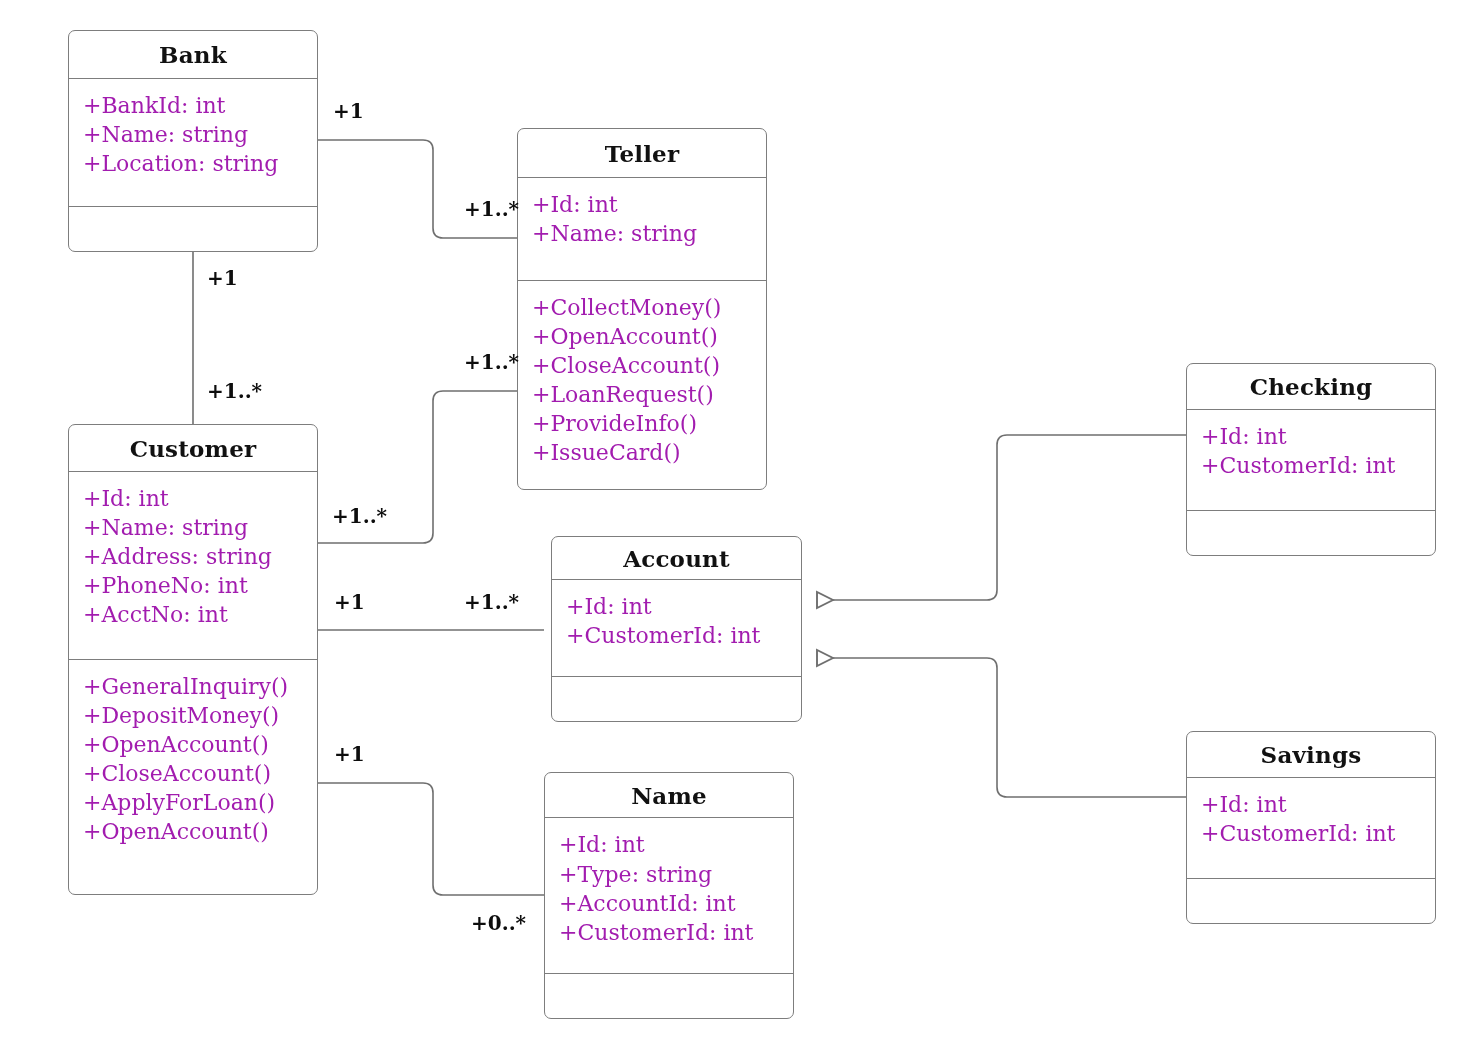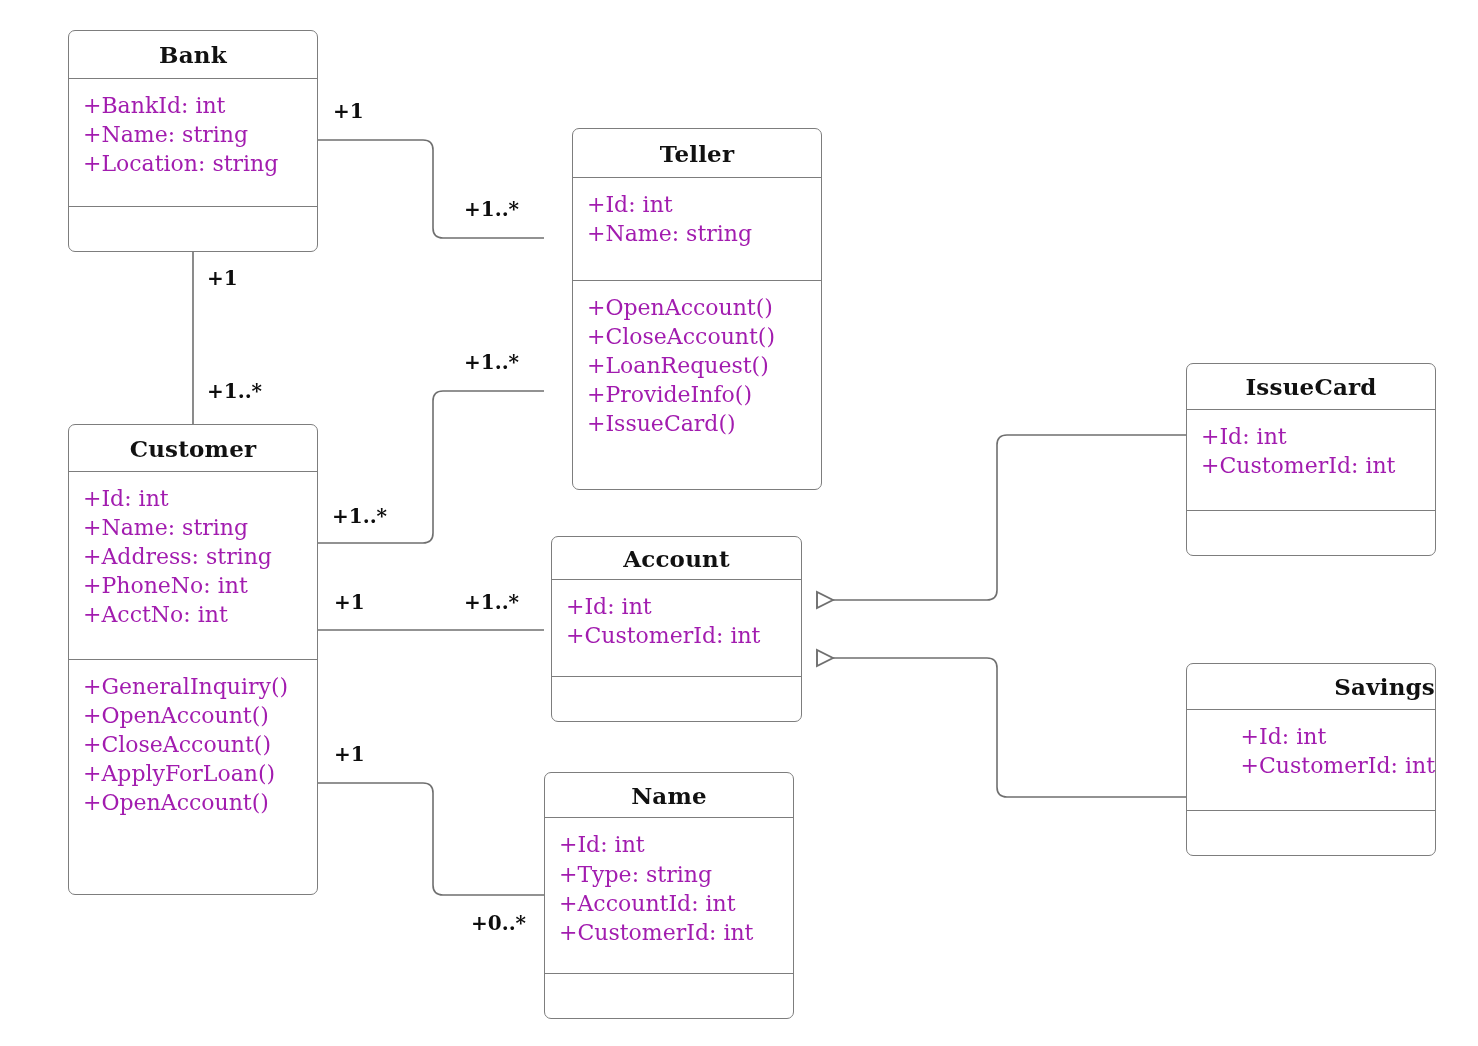--- a/index.html
+++ b/index.html
@@ -80,49 +80,51 @@
         <div class="cls-name" style="height: 48px;">Bank</div>
         <div class="cls-sep"></div>
         <div class="cls-attrs" style="height: 108px;">
           <div>+BankId: int</div>
           <div>+Name: string</div>
           <div>+Location: string</div>
         </div>
         <div class="cls-sep"></div>
         <div class="cls-ops empty"></div>
       </div>
-      <div class="uml-class" style="left: 572px; top: 128px; width: 250px; height: 362px;">
+      <div class="uml-class" style="left: 517px; top: 128px; width: 250px; height: 362px;">
         <div class="cls-name" style="height: 48px;">Teller</div>
         <div class="cls-sep"></div>
         <div class="cls-attrs" style="height: 80px;">
           <div>+Id: int</div>
           <div>+Name: string</div>
         </div>
         <div class="cls-sep"></div>
         <div class="cls-ops">
+          <div>+CollectMoney()</div>
           <div>+OpenAccount()</div>
           <div>+CloseAccount()</div>
           <div>+LoanRequest()</div>
           <div>+ProvideInfo()</div>
           <div>+IssueCard()</div>
         </div>
       </div>
       <div class="uml-class" style="left: 68px; top: 424px; width: 250px; height: 471px;">
         <div class="cls-name" style="height: 46px;">Customer</div>
         <div class="cls-sep"></div>
         <div class="cls-attrs" style="height: 165px;">
           <div>+Id: int</div>
           <div>+Name: string</div>
           <div>+Address: string</div>
           <div>+PhoneNo: int</div>
           <div>+AcctNo: int</div>
         </div>
         <div class="cls-sep"></div>
         <div class="cls-ops">
           <div>+GeneralInquiry()</div>
+          <div>+DepositMoney()</div>
           <div>+OpenAccount()</div>
           <div>+CloseAccount()</div>
           <div>+ApplyForLoan()</div>
           <div>+OpenAccount()</div>
         </div>
       </div>
       <div class="uml-class" style="left: 544px; top: 536px; width: 251px; height: 186px; margin-left: 7px;">
         <div class="cls-name" style="height: 46px;">Account</div>
         <div class="cls-sep"></div>
         <div class="cls-attrs" style="height: 80px;">
@@ -138,30 +140,30 @@
         <div class="cls-attrs" style="height: 137px;">
           <div>+Id: int</div>
           <div>+Type: string</div>
           <div>+AccountId: int</div>
           <div>+CustomerId: int</div>
         </div>
         <div class="cls-sep"></div>
         <div class="cls-ops empty"></div>
       </div>
       <div class="uml-class" style="left: 1186px; top: 363px; width: 250px; height: 193px;">
-        <div class="cls-name" style="height: 47px;">IssueCard</div>
+        <div class="cls-name" style="height: 47px;">Checking</div>
         <div class="cls-sep"></div>
         <div class="cls-attrs" style="height: 81px;">
           <div>+Id: int</div>
           <div>+CustomerId: int</div>
         </div>
         <div class="cls-sep"></div>
         <div class="cls-ops empty"></div>
       </div>
-      <div class="uml-class" style="left: 1186px; top: 663px; width: 250px; height: 193px; align-items: flex-end;">
+      <div class="uml-class" style="left: 1186px; top: 731px; width: 250px; height: 193px;">
         <div class="cls-name" style="height: 47px;">Savings</div>
         <div class="cls-sep"></div>
         <div class="cls-attrs" style="height: 81px;">
           <div>+Id: int</div>
           <div>+CustomerId: int</div>
         </div>
         <div class="cls-sep"></div>
         <div class="cls-ops empty"></div>
       </div>
     </div>

